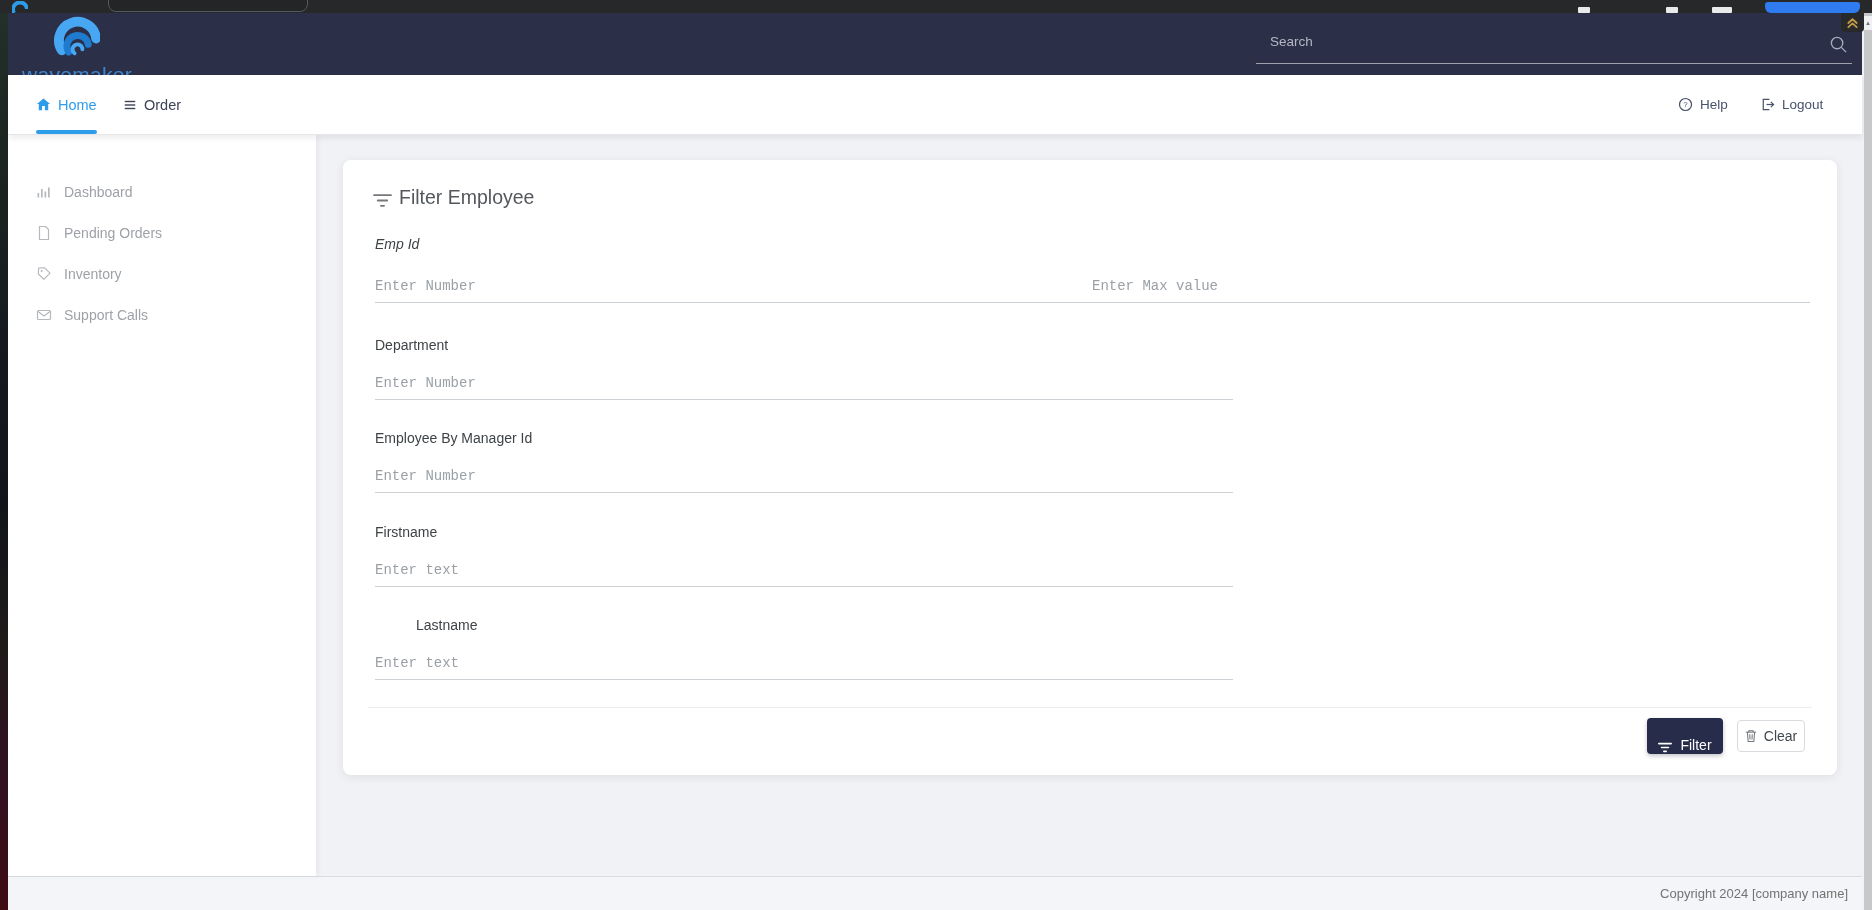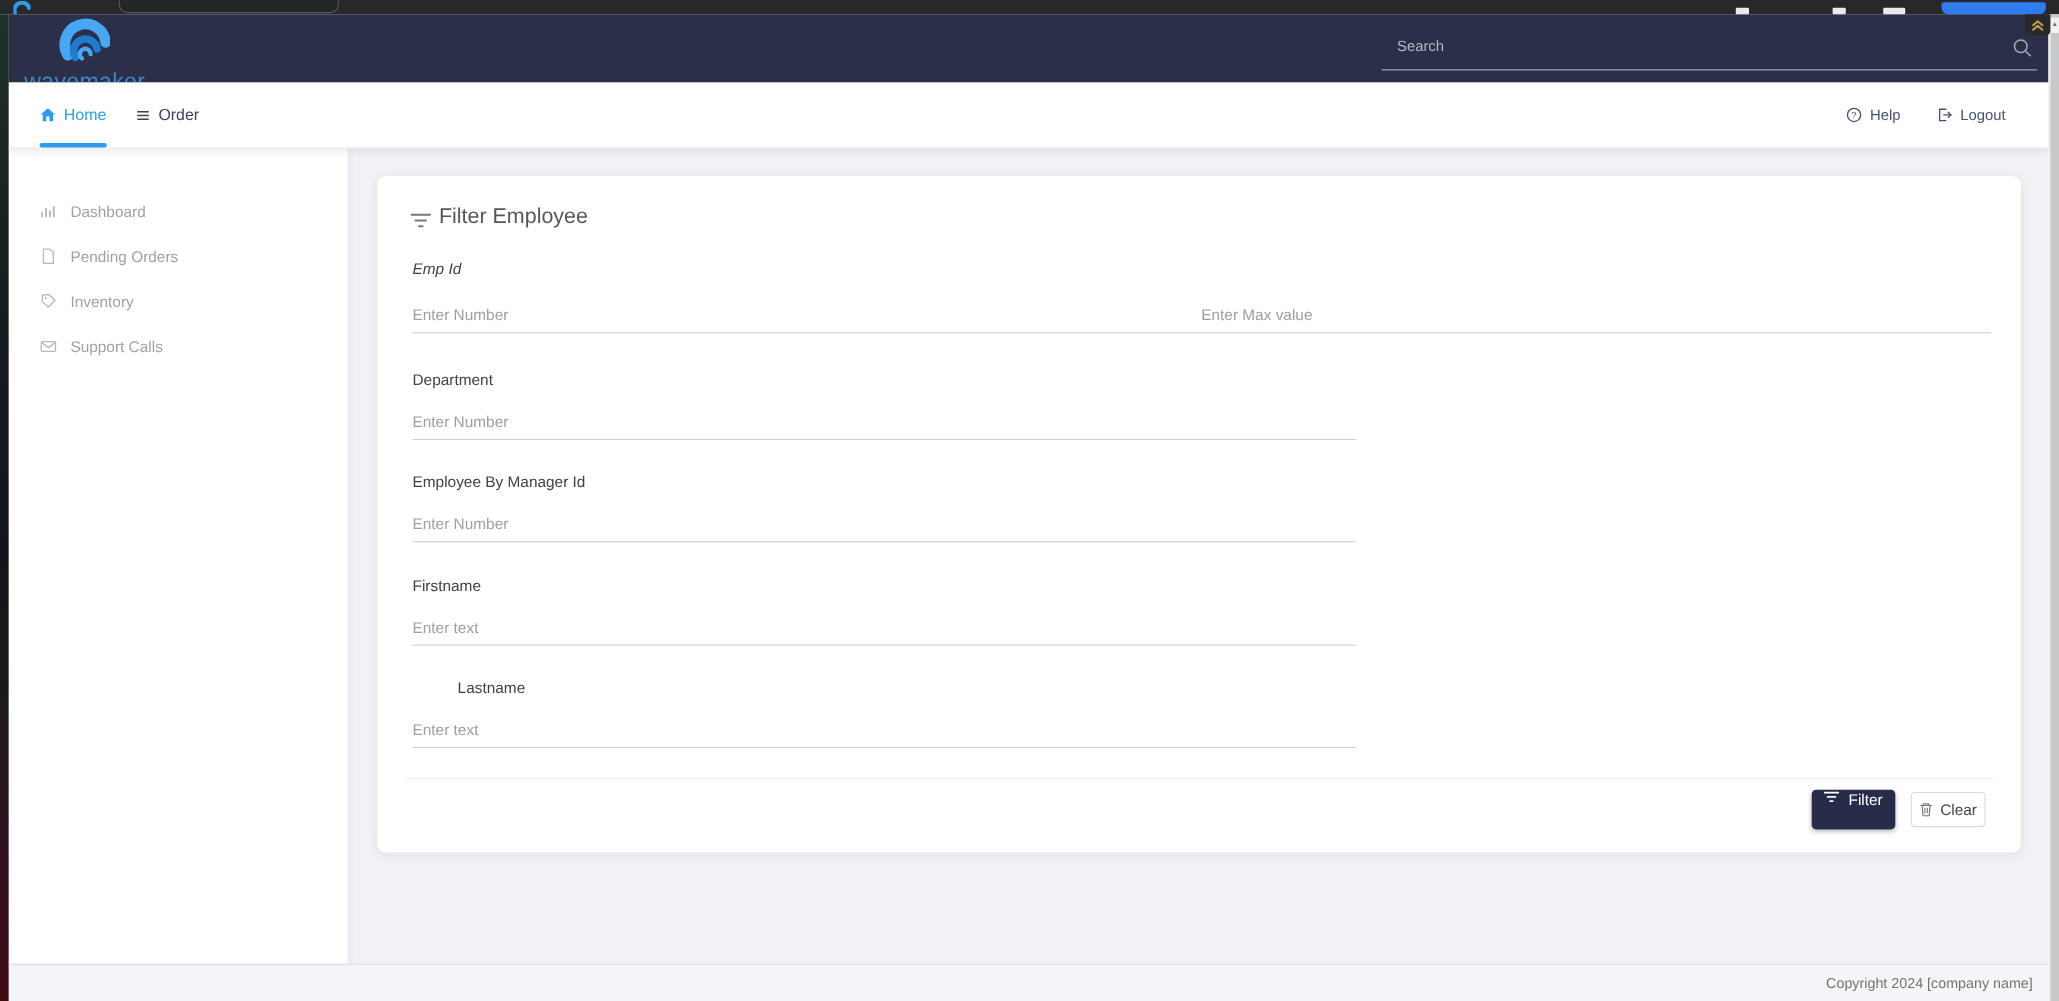--- a/index.html
+++ b/index.html
@@ -37,24 +37,24 @@
   .nav-logout{left:1752px;color:#47526b;font-size:13.5px;}
   
   .sidebar{position:absolute;left:8px;top:134px;width:308px;height:742px;background:#fff;box-shadow:3px 0 5px rgba(20,30,40,.04);padding-top:37px;box-sizing:border-box;z-index:2;}
   .side-item{height:41px;display:flex;align-items:center;padding-left:28px;gap:12px;color:#9ea2a7;font-size:14px;cursor:pointer;}
   
   .main{position:absolute;left:316px;top:134px;width:1548px;height:742px;background:#f1f2f5;}
   .card{position:absolute;left:27px;top:26px;width:1494px;height:615px;background:#fff;border-radius:8px;box-shadow:0 2px 10px rgba(30,40,55,.09);}
   .card-title{position:absolute;left:56px;top:26px;font-size:19.5px;color:#54585c;}
   .card-title-icon{position:absolute;left:30px;top:33px;color:#75797d;}
   .f-label{position:absolute;left:32px;font-size:14px;font-weight:500;color:#3e4347;}
-  .f-input{position:absolute;height:33px;border:none;outline:none;border-bottom:1px solid #ccd1d6;background:transparent;font-size:14px;color:#ec4899;font-family:Liberation Sans, sans-serif;padding:0;box-sizing:border-box;}
+  .f-input{position:absolute;height:33px;border:none;outline:none;border-bottom:1px solid #ccd1d6;background:transparent;font-size:14px;color:#ec4899;font-family:Liberation Mono, monospace;padding:0;box-sizing:border-box;}
   .f-input::placeholder{color:#9aa0a6;opacity:1;}
   .divider{position:absolute;left:25px;top:547px;width:1444px;height:1px;background:#e9ebee;}
-  .btn-filter{position:absolute;left:1304px;top:558px;width:76px;height:36px;background:#262c4a;color:#fff;border:none;border-radius:4px;font-size:14px;font-family:"Liberation Sans",sans-serif;display:flex;align-items:flex-start;justify-content:center;gap:8px;cursor:pointer;box-shadow:0 2px 4px rgba(20,25,45,.25);}
+  .btn-filter{position:absolute;left:1304px;top:558px;width:76px;height:36px;background:#262c4a;color:#fff;border:none;border-radius:4px;font-size:14px;font-family:"Liberation Sans",sans-serif;display:flex;align-items:flex-end;justify-content:center;gap:8px;cursor:pointer;box-shadow:0 2px 4px rgba(20,25,45,.25);}
   .btn-clear{position:absolute;left:1394px;top:560px;width:68px;height:32px;background:#fff;color:#41474e;border:1px solid #d7dade;border-radius:4px;font-size:14px;font-family:"Liberation Sans",sans-serif;display:flex;align-items:center;justify-content:center;gap:7px;cursor:pointer;}
   
   .pagefooter{position:absolute;left:8px;top:876px;width:1854px;height:34px;background:#f4f5f8;border-top:1px solid #d9dce1;box-sizing:border-box;}
   .pagefooter span{position:absolute;right:14px;top:9px;font-size:13px;color:#737373;}
 </style>
 </head>
 <body>
 
 <div class="stage">
 

